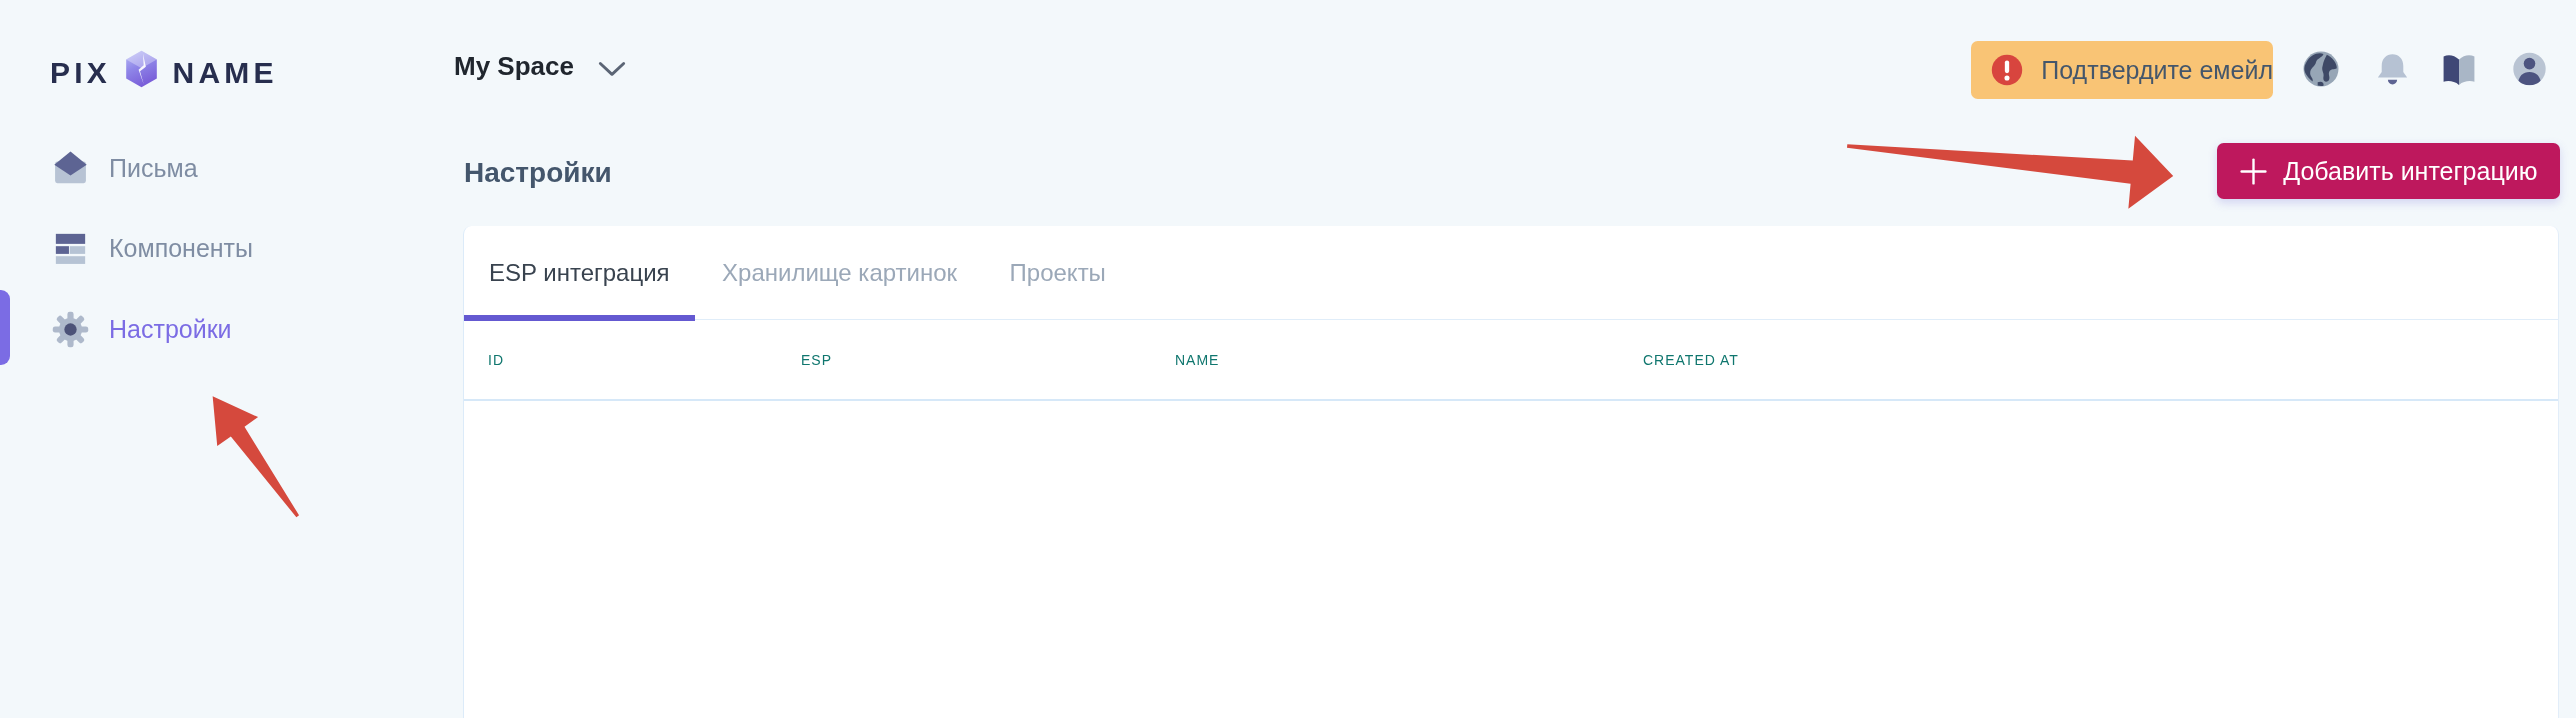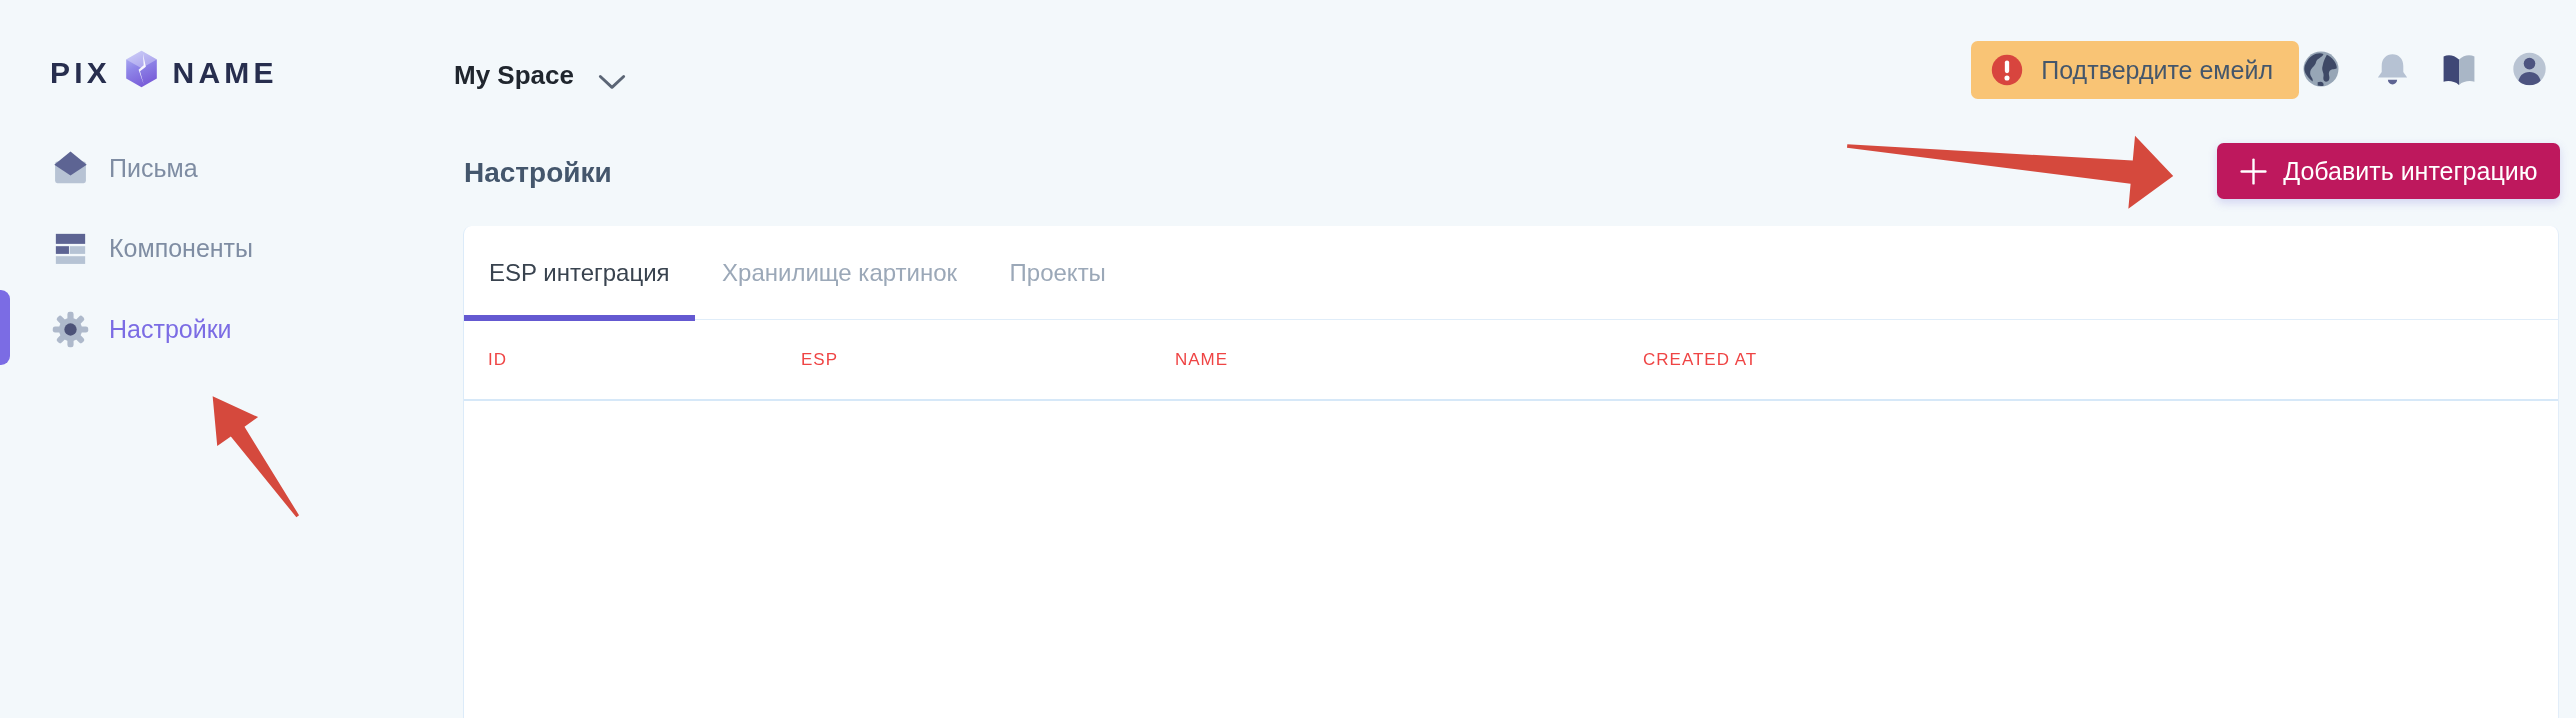--- a/index.html
+++ b/index.html
@@ -9,26 +9,26 @@
     font-family:"Liberation Sans","DejaVu Sans",sans-serif;
     -webkit-font-smoothing:antialiased;
   }
   .abs{position:absolute;}
 
   
   .logo{left:50px;top:47px;display:flex;align-items:center;gap:8.3px;}
   .logo-word{font-size:30px;font-weight:700;letter-spacing:4.2px;color:#272e4e;margin-top:9px;}
   .cube{width:35px;height:38px;margin:0 5px;}
 
-  .workspace{left:454px;top:51px;display:flex;align-items:flex-end;gap:23px;cursor:pointer;margin-top:9px;}
+  .workspace{left:454px;top:51px;display:flex;align-items:center;gap:23px;cursor:pointer;}
   .workspace-label{font-size:26px;font-weight:700;color:#20262e;}
   .chev{margin-top:5px;}
 
   .warning-btn{
-    left:1971px;top:41px;width:328px;height:58px;border-radius:6.7px;
+    left:1971px;top:41px;width:302px;height:58px;border-radius:6.7px;
     background:#f9c475;display:flex;align-items:center;gap:18.3px;
     padding-left:20px;box-sizing:border-box;cursor:pointer;
   }
   .warning-label{font-size:25px;color:#44566b;}
 
   .iconbtn{width:40px;height:40px;top:49px;display:flex;align-items:center;justify-content:center;cursor:pointer;}
   .iconbtn.globe{left:2301px;}
   .iconbtn.bell{left:2372px;}
   .iconbtn.book{left:2439px;}
   .iconbtn.avatar{left:2509px;}
@@ -65,21 +65,21 @@
   }
   .tab.active{color:#39434f;text-align:right;}
   .tab.active::after{
     content:"";position:absolute;left:0;right:0;bottom:-1.7px;height:5.8px;background:#6459d1;
   }
   .thead{
     height:79px;border-bottom:2.5px solid #d6e8f8;
     display:grid;grid-template-columns:313px 374px 468px 1fr;
     align-items:center;padding-left:24px;
   }
-  .th{font-size:17px;letter-spacing:1px;color:#ef4444;text-transform:uppercase;}
+  .th{font-size:14px;letter-spacing:1px;color:#0f766e;text-transform:uppercase;}
   .tbody{height:401px;}
 
   .arrows{left:0;top:0;pointer-events:none;z-index:6;}
 </style>
 </head>
 <body>
 
 <div class="abs logo">
   <span class="logo-word">PIX</span>
   <svg class="cube" viewBox="0 0 48 52">

